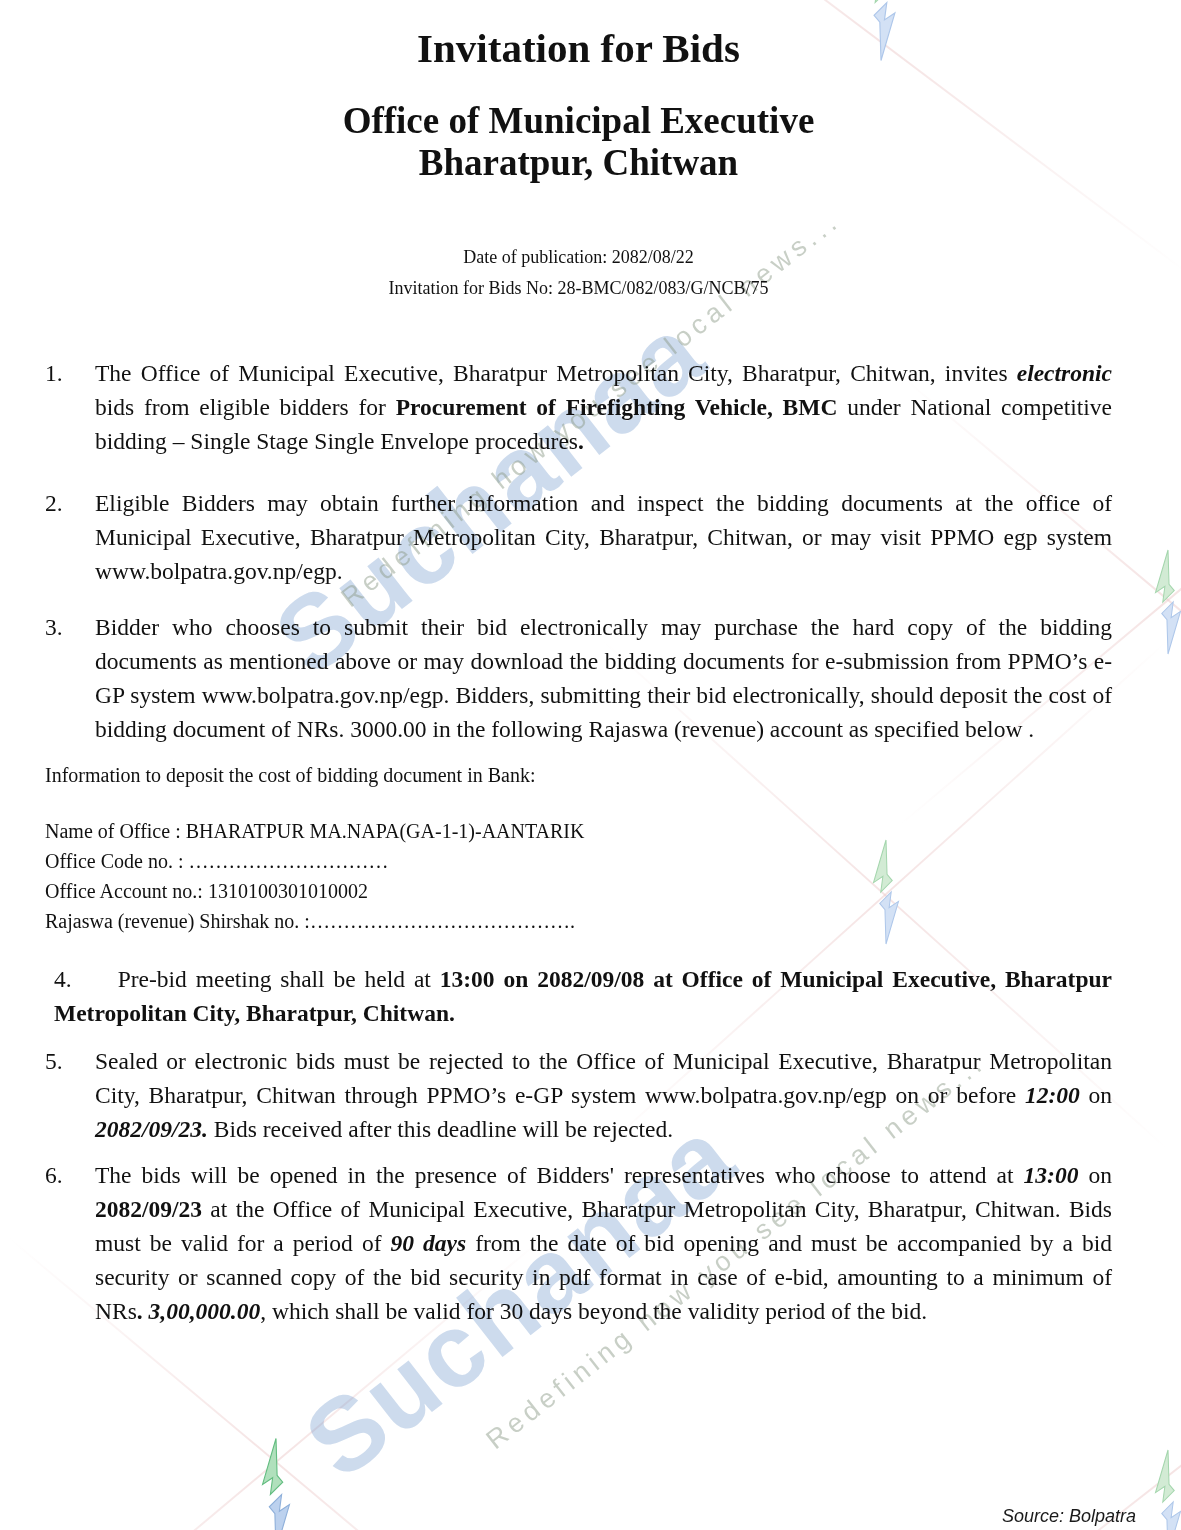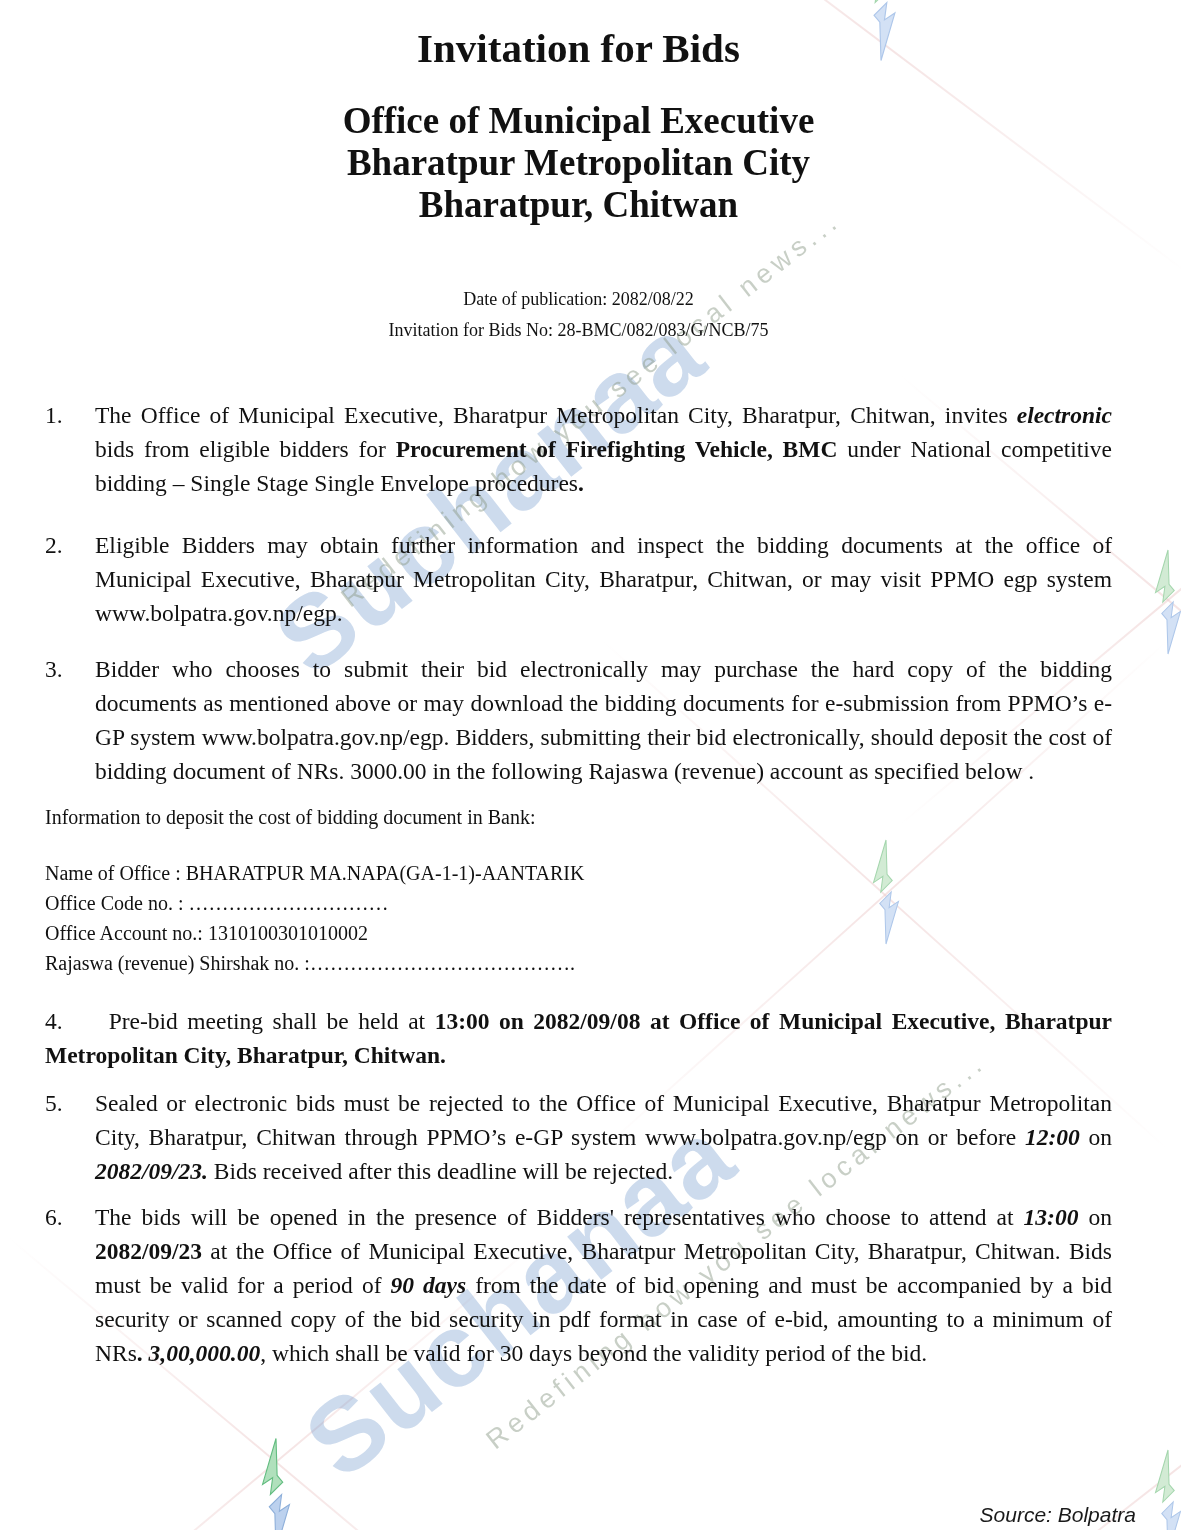--- a/index.html
+++ b/index.html
@@ -25,32 +25,32 @@
   .ray{position:absolute;height:2px;pointer-events:none;
        background:linear-gradient(90deg,rgba(240,215,215,0),rgba(235,200,200,0.5),rgba(240,215,215,0));}
   
   .doc{position:absolute;inset:0;padding:20px 69px 0 45px;box-sizing:border-box;}
   .title{font-size:41px;font-weight:700;text-align:center;margin:4px 0 0 0;}
   .office{font-size:37px;font-weight:700;text-align:center;line-height:42px;margin-top:28px;}
   .pub{text-align:center;font-size:18px;line-height:31px;margin-top:58px;}
   .para{position:relative;text-align:justify;font-size:23.5px;line-height:34px;margin-top:28px;}
   .para.hang{padding-left:50px;}
   .para.hang .pnum{position:absolute;left:0;top:0;}
-  .para.flush{padding-left:0;}
+  .para.flush{padding-left:0;margin-left:9px;}
   .para.flush .pnum{margin-right:46px;}
   #paragraphs-top .para:first-child{margin-top:52px;}
   #paragraphs-top .para:nth-child(3){margin-top:22px;}
   .b{font-weight:700;} .i{font-style:italic;}
   .bank{font-size:20px;line-height:30px;margin-top:14px;}
   .bank-lines{margin-top:26px;}
   #paragraphs-bottom .para:first-child{margin-top:26px;}
   #paragraphs-bottom .para:nth-child(2){margin-top:14px;}
   #paragraphs-bottom .para:nth-child(3){margin-top:12px;}
   .source{position:absolute;right:45px;bottom:3px;font-family:"Liberation Sans",sans-serif;
-          font-style:italic;font-size:21px;color:#1a1a1a;}
+          font-style:italic;font-size:18px;color:#1a1a1a;}
 </style>
 </head>
 <body>
 
 <div class="page">
 
   <div class="wm-layer">
     <div class="ray" style="left:505px;top:44px;width:760px;transform:rotate(37deg);"></div>
     <div class="ray" style="left:818px;top:599px;width:700px;transform:rotate(40deg);"></div>
     <div class="ray" style="left:818px;top:599px;width:700px;transform:rotate(-40deg);"></div>
@@ -84,21 +84,20 @@
     <div class="wm-brand" id="wm-brand-1">Suchanaa</div>
     <div class="wm-tagline" id="wm-tagline-1">Redefining how you see local news...</div>
     <div class="wm-brand" id="wm-brand-2">Suchanaa</div>
     <div class="wm-tagline" id="wm-tagline-2">Redefining how you see local news...</div>
   </div>
 
   <div class="doc">
     <h1 class="title">Invitation for Bids</h1>
     <div class="office" id="office-lines">
         <div>Office of Municipal Executive</div>
-        <div>Bharatpur Metropolitan City</div>
         <div>Bharatpur, Chitwan</div>
       </div>
     <div class="pub">
       <div>Date of publication: 2082/08/22</div>
       <div>Invitation for Bids No: 28-BMC/082/083/G/NCB/75</div>
     </div>
 
     <div id="paragraphs-top">
         <div class="para hang">
           <span class="pnum">1.</span>

